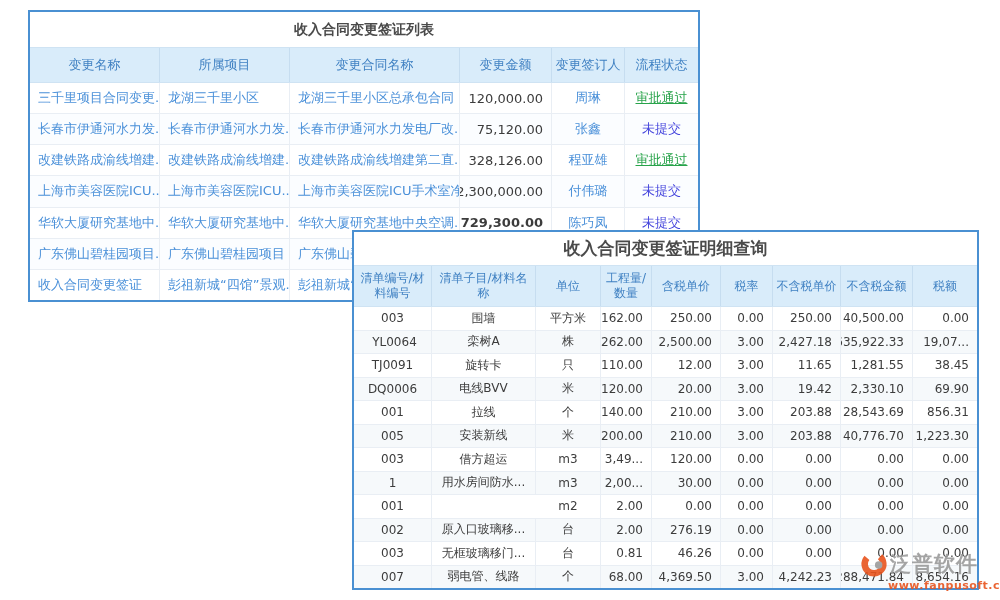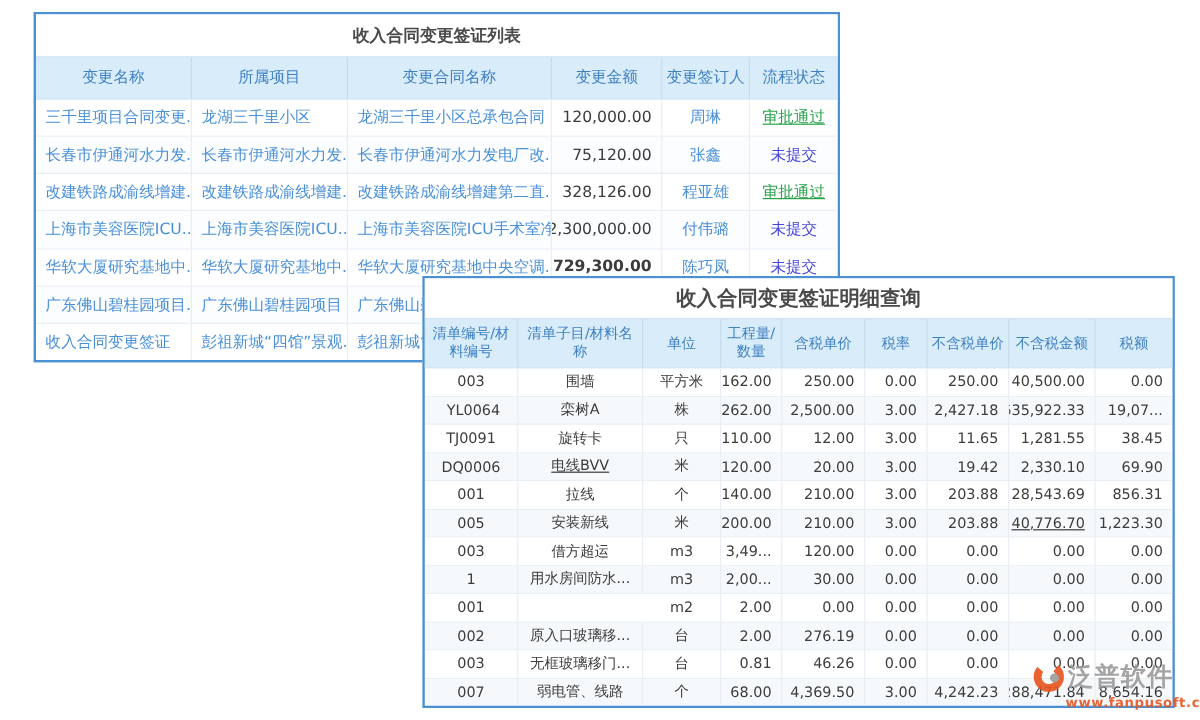--- a/index.html
+++ b/index.html
@@ -169,21 +169,21 @@
         <div class="cell" style="width: 65px; justify-content: center;">只</div>
         <div class="cell" style="width: 51px; justify-content: flex-end;">110.00</div>
         <div class="cell" style="width: 69px; justify-content: flex-end;">12.00</div>
         <div class="cell" style="width: 52px; justify-content: flex-end;">3.00</div>
         <div class="cell" style="width: 68px; justify-content: flex-end;">11.65</div>
         <div class="cell" style="width: 72px; justify-content: flex-end;">1,281.55</div>
         <div class="cell" style="width: 64px; justify-content: flex-end;">38.45</div>
       </div>
       <div class="trow">
         <div class="cell" style="width: 78px; justify-content: center;">DQ0006</div>
-        <div class="cell" style="width: 104px; justify-content: center; text-decoration: underline;">电线BVV</div>
+        <div class="cell" style="width: 104px; justify-content: center;">电线BVV</div>
         <div class="cell" style="width: 65px; justify-content: center;">米</div>
         <div class="cell" style="width: 51px; justify-content: flex-end;">120.00</div>
         <div class="cell" style="width: 69px; justify-content: flex-end;">20.00</div>
         <div class="cell" style="width: 52px; justify-content: flex-end;">3.00</div>
         <div class="cell" style="width: 68px; justify-content: flex-end;">19.42</div>
         <div class="cell" style="width: 72px; justify-content: flex-end;">2,330.10</div>
         <div class="cell" style="width: 64px; justify-content: flex-end;">69.90</div>
       </div>
       <div class="trow">
         <div class="cell" style="width: 78px; justify-content: center;">001</div>
@@ -197,21 +197,21 @@
         <div class="cell" style="width: 64px; justify-content: flex-end;">856.31</div>
       </div>
       <div class="trow">
         <div class="cell" style="width: 78px; justify-content: center;">005</div>
         <div class="cell" style="width: 104px; justify-content: center;">安装新线</div>
         <div class="cell" style="width: 65px; justify-content: center;">米</div>
         <div class="cell" style="width: 51px; justify-content: flex-end;">200.00</div>
         <div class="cell" style="width: 69px; justify-content: flex-end;">210.00</div>
         <div class="cell" style="width: 52px; justify-content: flex-end;">3.00</div>
         <div class="cell" style="width: 68px; justify-content: flex-end;">203.88</div>
-        <div class="cell" style="width: 72px; justify-content: flex-end; text-decoration: underline;">40,776.70</div>
+        <div class="cell" style="width: 72px; justify-content: flex-end;">40,776.70</div>
         <div class="cell" style="width: 64px; justify-content: flex-end;">1,223.30</div>
       </div>
       <div class="trow">
         <div class="cell" style="width: 78px; justify-content: center;">003</div>
         <div class="cell" style="width: 104px; justify-content: center;">借方超运</div>
         <div class="cell" style="width: 65px; justify-content: center;">m3</div>
         <div class="cell" style="width: 51px; justify-content: flex-end;">3,49...</div>
         <div class="cell" style="width: 69px; justify-content: flex-end;">120.00</div>
         <div class="cell" style="width: 52px; justify-content: flex-end;">0.00</div>
         <div class="cell" style="width: 68px; justify-content: flex-end;">0.00</div>

